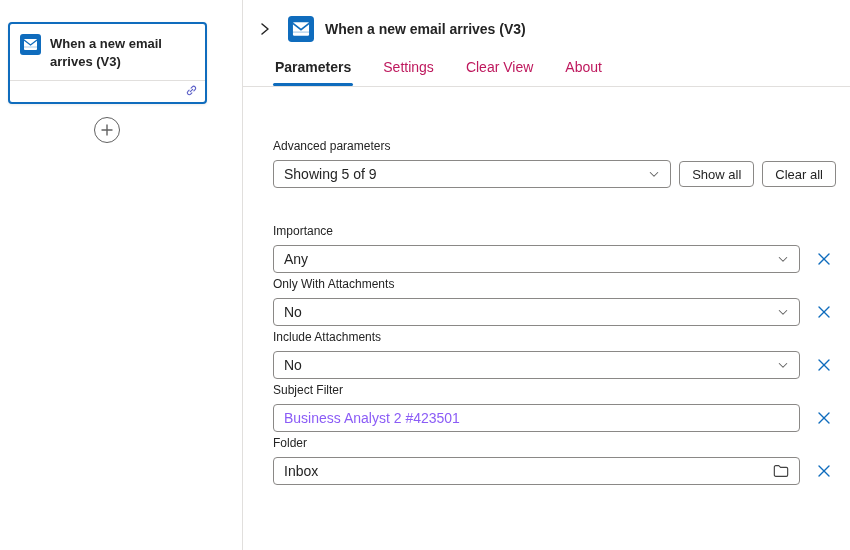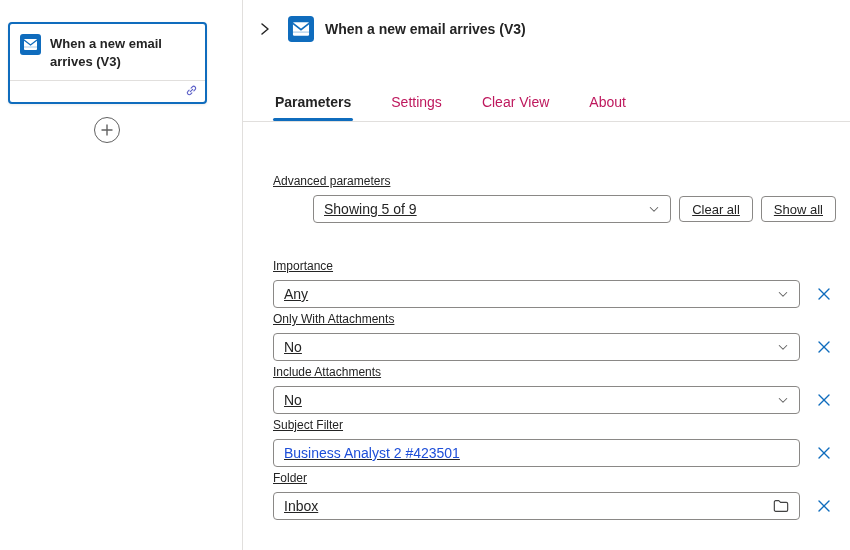--- a/index.html
+++ b/index.html
@@ -90,22 +90,22 @@
     display: flex; align-items: center; justify-content: center;
     cursor: pointer;
     border-radius: 4px;
   }
   .panel-title {
     font-size: 14px;
     font-weight: bold;
   }
   .tabs {
     display: flex;
-    gap: 36px;
-    margin: 52px 0 0 30px;
+    gap: 28px;
+    margin: 17px 0 0 30px;
   }
   .tab {
     font-size: 14px;
     color: #be185d;
     padding: 0 2px 11px 2px;
     position: relative;
     cursor: pointer;
   }
   .tab.active {
     font-weight: bold;
@@ -118,32 +118,30 @@
     height: 3px;
     border-radius: 2px;
     background: #0f6cbd;
   }
   .tabs-divider {
     height: 1px;
     background: #e1dfdd;
   }
   .content {
     padding: 52px 14px 0 30px;
-    text-decoration: underline;
   }
   .field-label {
     font-size: 12px;
     color: #242424;
     margin-bottom: 7px;
   }
   .advanced-row {
     display: flex;
     align-items: center;
     gap: 8px;
-    margin-left: 40px;
   }
   .combo, .textbox {
     height: 28px;
     border: 1px solid #8a8886;
     border-radius: 4px;
     background: #ffffff;
     display: flex;
     align-items: center;
     padding: 0 10px;
     font-size: 14px;
@@ -173,21 +171,21 @@
     align-items: center;
   }
   .field-row .combo,
   .field-row .textbox { flex: 1; }
   .textbox input {
     border: none;
     outline: none;
     width: 100%;
     font-size: 14px;
     font-family: "Liberation Sans", sans-serif;
-    color: #1d4ed8;
+    color: #8b5cf6;
     background: transparent;
   }
   .clear-x {
     flex: 0 0 auto;
     width: 24px; height: 24px;
     margin-left: 12px;
     display: flex;
     align-items: center;
     justify-content: center;
     cursor: pointer;
@@ -265,22 +263,22 @@
         <div class="field-label">Advanced parameters</div>
         <div class="advanced-row">
           <div class="combo advanced-combo">
             <span class="combo-value">Showing 5 of 9</span>
             <span class="chevron-down">
               <svg width="12" height="12" viewBox="0 0 16 16" fill="none" stroke="#616161" stroke-width="1.4" stroke-linecap="round" stroke-linejoin="round">
                 <polyline points="3,6 8,11 13,6"></polyline>
               </svg>
             </span>
           </div>
+          <button class="btn">Show all</button>
           <button class="btn">Clear all</button>
-          <button class="btn">Show all</button>
         </div>
       </div>
 
       <div class="field first">
         <div class="field-label">Importance</div>
         <div class="field-row">
           <div class="combo">
             <span class="combo-value">Any</span>
             <span class="chevron-down">
               <svg width="12" height="12" viewBox="0 0 16 16" fill="none" stroke="#616161" stroke-width="1.4" stroke-linecap="round" stroke-linejoin="round">

